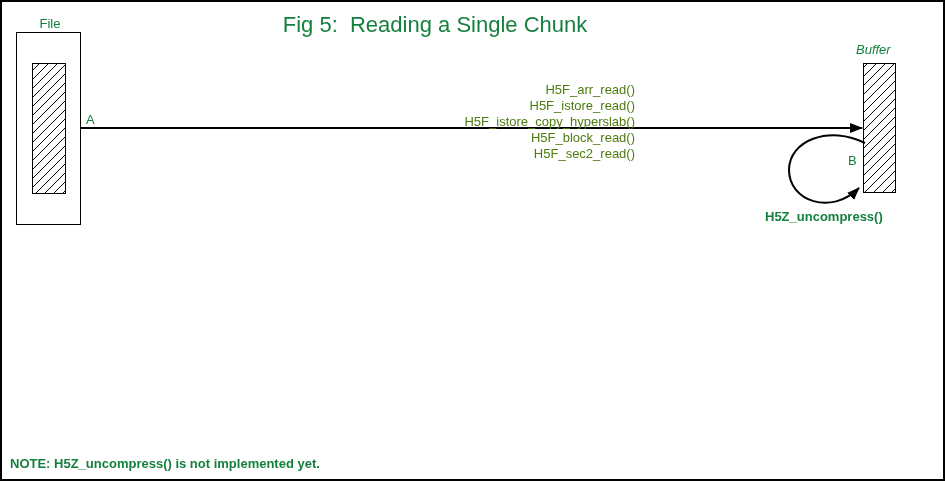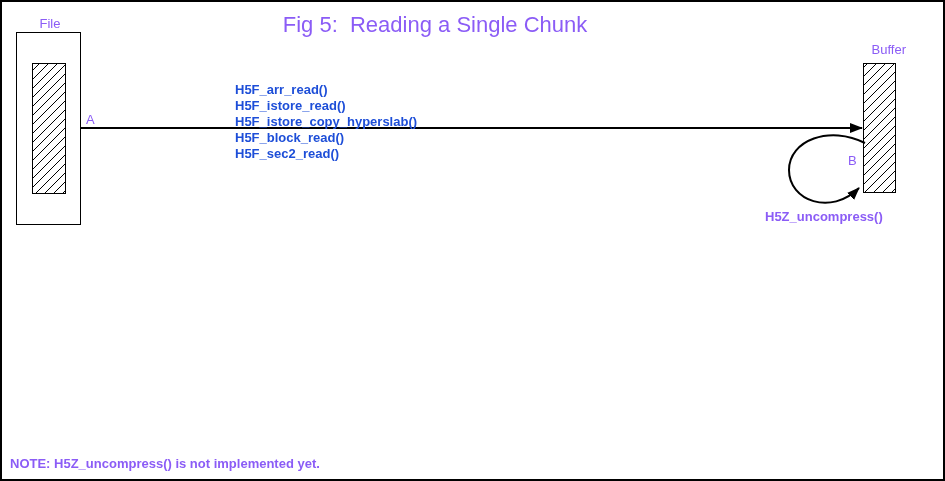--- a/index.html
+++ b/index.html
@@ -17,21 +17,21 @@
     background: #ffffff;
     overflow: hidden;
   }
   .layer {
     position: absolute;
     left: 0;
     top: 0;
   }
   .label {
     position: absolute;
-    color: #8b5cf6;
+    color: #15803d;
     font-size: 13px;
     line-height: 13px;
     white-space: pre;
   }
   .title {
     left: 233px;
     top: 10px;
     width: 400px;
     text-align: center;
     font-size: 22px;
@@ -40,34 +40,34 @@
   .file-label {
     left: 16px;
     top: 15px;
     width: 64px;
     text-align: center;
   }
   .buffer-label {
     left: 854px;
     top: 41px;
     width: 50px;
-    text-align: right;
+    text-align: left;
+    font-style: italic;
   }
   .a-label { left: 84px;  top: 111px; }
   .b-label { left: 846px; top: 152px; }
   .h5z-label { left: 763px; top: 208px; font-weight: bold; }
   .note-label { left: 8px; top: 455px; font-weight: bold; }
   .fn-stack {
     position: absolute;
     left: 233px;
     top: 80px;
     width: 400px;
-    text-align: left;
-    color: #1d4ed8;
-    font-weight: bold;
+    text-align: right;
+    color: #4d7c0f;
   }
   .fn-line {
     font-size: 13px;
     line-height: 16px;
     height: 16px;
     white-space: pre;
   }
 </style>
 </head>
 <body>

